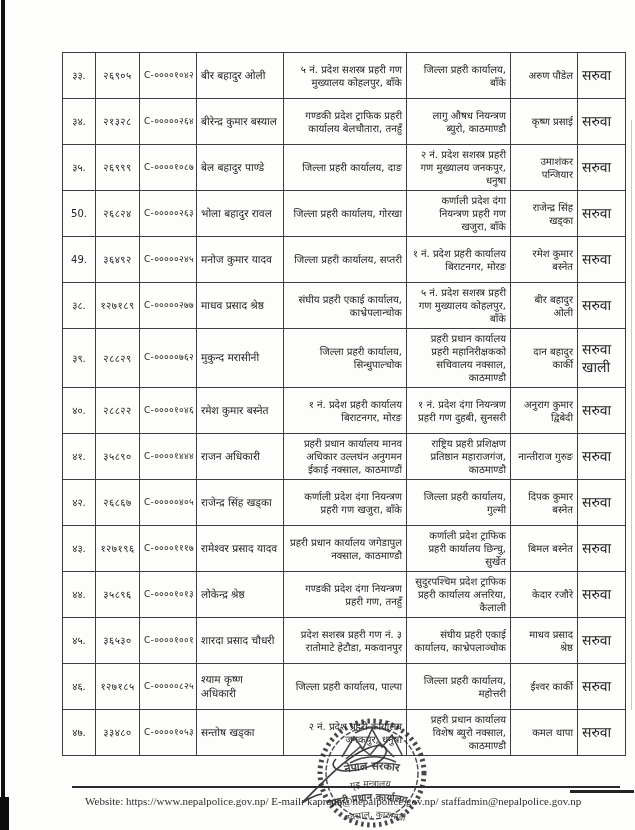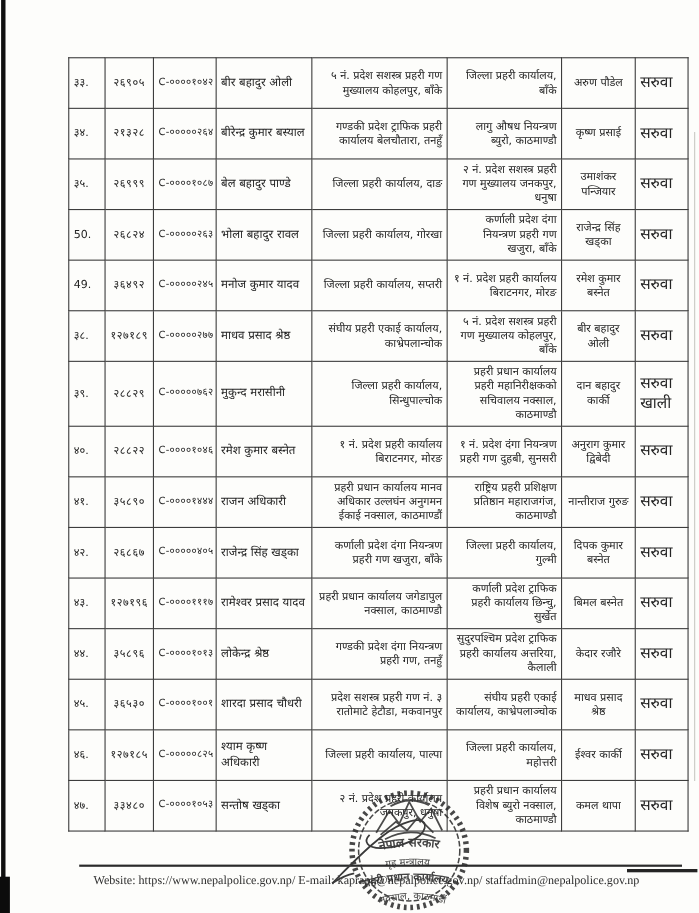--- a/index.html
+++ b/index.html
@@ -18,26 +18,26 @@
   table.doc{
     position:absolute;left:62px;top:52px;width:563px;
     border-collapse:collapse;table-layout:fixed;
     font-size:10.5px;line-height:1.3;color:#242424;
   }
   table.doc td{
     border:1px solid #3d3d3d;
     padding:3px 4px;vertical-align:middle;
     overflow:hidden;
   }
-  td.c-sn{text-align:left;font-size:10px;}
+  td.c-sn{text-align:center;font-size:10px;}
   td.c-regno{text-align:center;font-size:10px;letter-spacing:.5px;margin-top:24px;}
   td.c-code{text-align:right;font-size:9px;letter-spacing:.3px;white-space:nowrap;}
   td.c-name{text-align:left;}
   td.c-office{text-align:right;font-size:10px;}
-  td.c-repl{text-align:center;font-size:10px;}
+  td.c-repl{text-align:right;font-size:10px;}
   td.c-status{text-align:left;font-size:14px;padding-left:6px;}
   tr.rowline{min-height:44px;height:46px;}
 
   
   .footer-rule{position:absolute;left:72px;top:786px;width:548px;height:2px;background:#2b2b2b;}
   .footer-rule2{position:absolute;left:570px;top:790px;width:64px;height:3px;background:#242424;}
   .footer-text{
     position:absolute;left:85px;top:795px;width:540px;
     font-family:"Liberation Serif","DejaVu Serif",serif;
     font-size:11px;color:#2e2e2e;white-space:nowrap;

